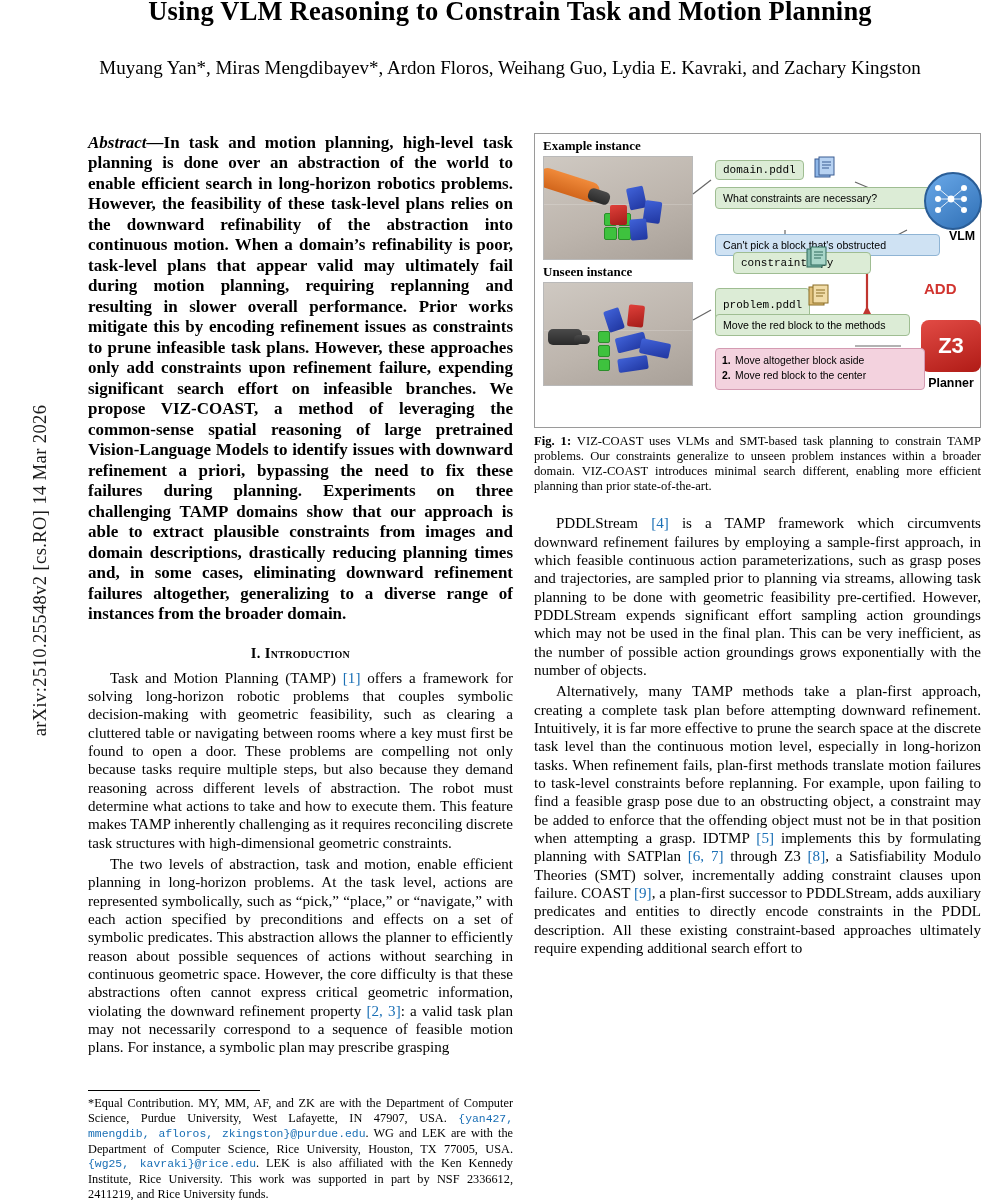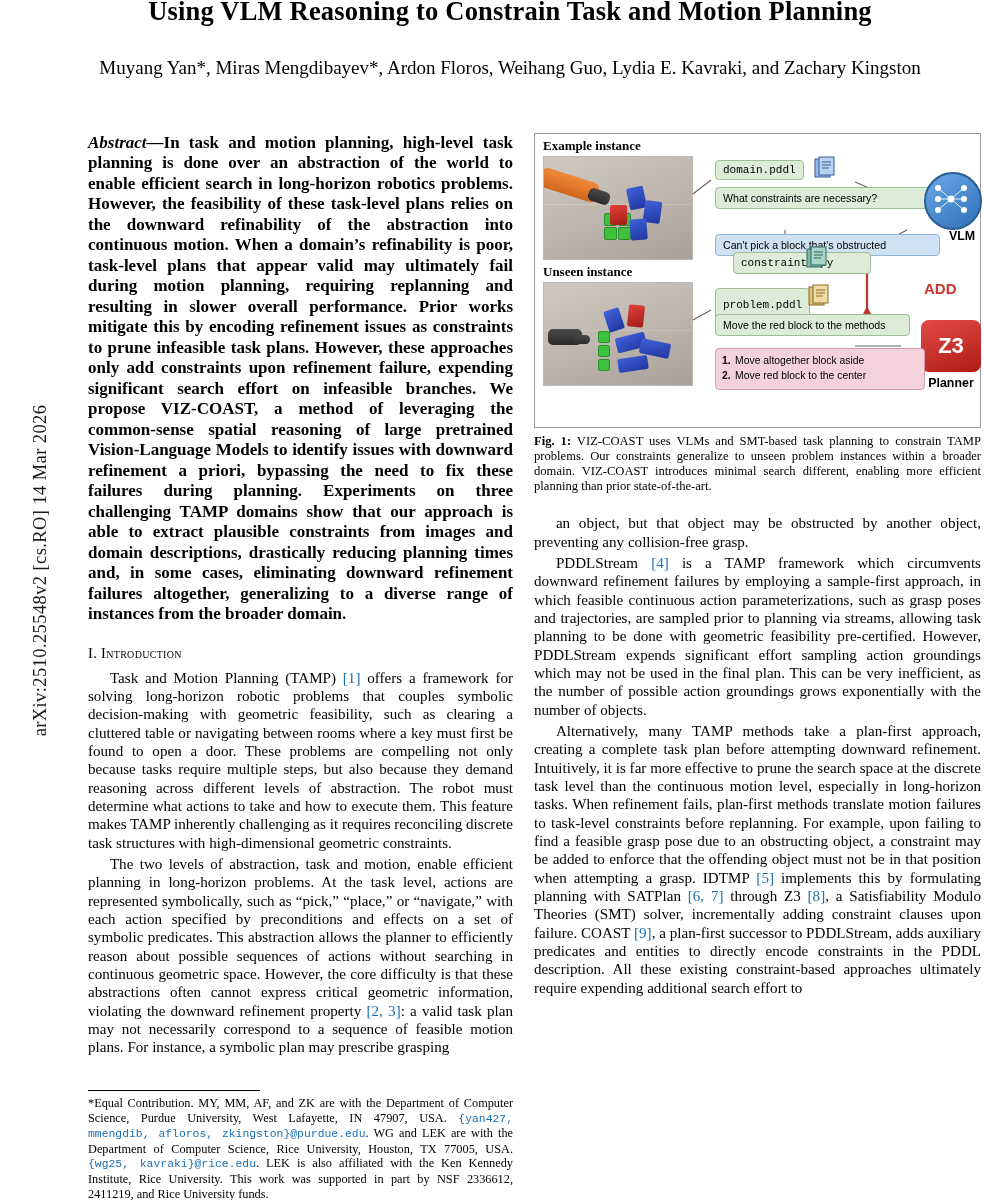--- a/index.html
+++ b/index.html
@@ -72,24 +72,26 @@
     line-height: 1.205;
     text-align: justify;
     font-weight: bold;
     font-family: "Liberation Serif", serif;
     hyphens: auto;
   }
   .abstract .lead {
     font-style: italic;
   }
   .sec-head {
+    text-align: center;
     font-size: 14.6px;
     font-variant: small-caps;
     margin: 20px 0 7px 0;
     letter-spacing: 0.3px;
+    font-weight: bold;
   }
   p.body {
     font-size: 15.1px;
     line-height: 1.215;
     text-align: justify;
     margin: 0 0 0.2em 0;
     text-indent: 1.45em;
     hyphens: auto;
   }
   .cite { color: #1a6fb5; }
@@ -372,20 +374,19 @@
       <div class="numlist" style="left:180px; top:214px; width:210px; height:42px;">
         <div><span class="n">1.</span><span>Move altogether block aside</span></div>
         <div><span class="n">2.</span><span>Move red block to the center</span></div>
       </div>
     </div>
 
     <div class="figcap"><b>Fig. 1:</b> <span>VIZ-COAST uses VLMs and SMT-based task planning to constrain TAMP problems. Our constraints generalize to unseen problem instances within a broader domain. VIZ-COAST introduces minimal search different, enabling more efficient planning than prior state-of-the-art.</span></div>
 
     <div style="height:20px"></div>
 
-    <p class="body">an object, but that object may be obstructed by another object, preventing any collision-free grasp.</p>
 
     <p class="body"><span>PDDLStream </span><span class="cite">[4]</span><span> is a TAMP framework which circumvents downward refinement failures by employing a sample-first approach, in which feasible continuous action parameterizations, such as grasp poses and trajectories, are sampled prior to planning via streams, allowing task planning to be done with geometric feasibility pre-certified. However, PDDLStream expends significant effort sampling action groundings which may not be used in the final plan. This can be very inefficient, as the number of possible action groundings grows exponentially with the number of objects.</span></p>
 
     <p class="body"><span>Alternatively, many TAMP methods take a plan-first approach, creating a complete task plan before attempting downward refinement. Intuitively, it is far more effective to prune the search space at the discrete task level than the continuous motion level, especially in long-horizon tasks. When refinement fails, plan-first methods translate motion failures to task-level constraints before replanning. For example, upon failing to find a feasible grasp pose due to an obstructing object, a constraint may be added to enforce that the offending object must not be in that position when attempting a grasp. IDTMP </span><span class="cite">[5]</span><span> implements this by formulating planning with SATPlan </span><span class="cite">[6, 7]</span><span> through Z3 </span><span class="cite">[8]</span><span>, a Satisfiability Modulo Theories (SMT) solver, incrementally adding constraint clauses upon failure. COAST </span><span class="cite">[9]</span><span>, a plan-first successor to PDDLStream, adds auxiliary predicates and entities to directly encode constraints in the PDDL description. All these existing constraint-based approaches ultimately require expending additional search effort to</span></p>
   </div>
 
 </div>
 
 </body></html>

